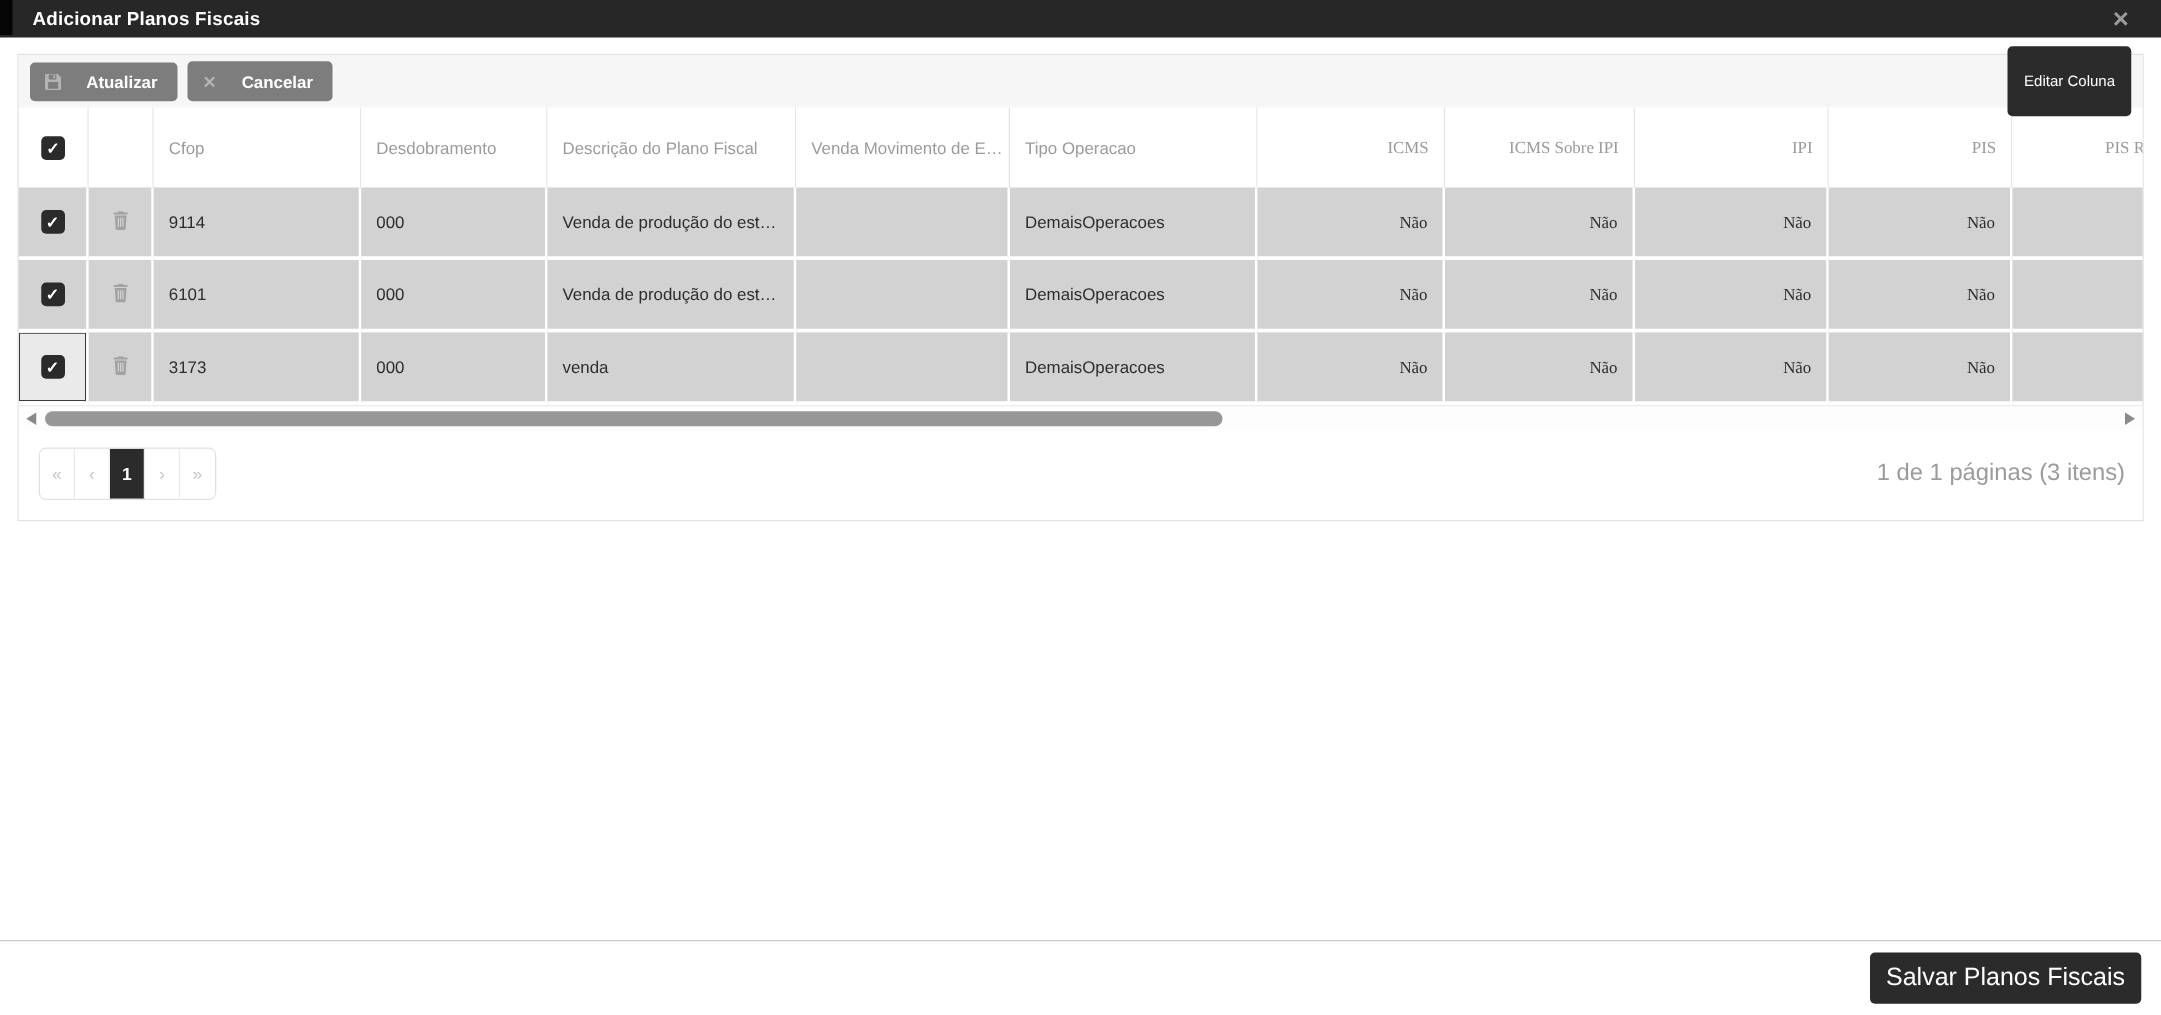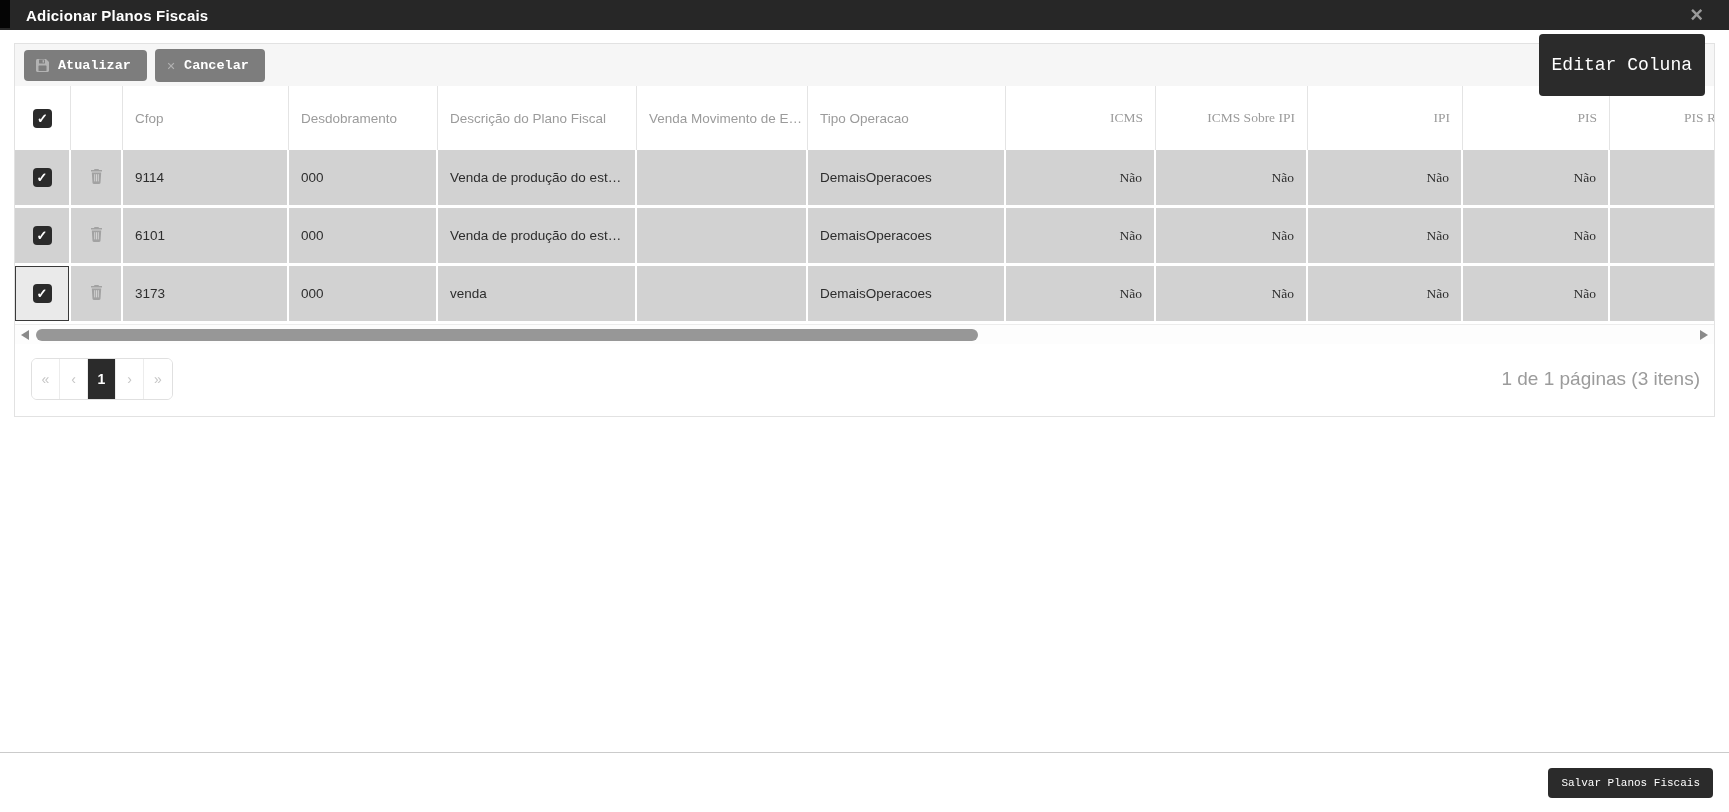--- a/index.html
+++ b/index.html
@@ -54,39 +54,39 @@
     height: 42px;
     background: #f6f6f6;
     display: flex;
     align-items: center;
     padding: 0 9px;
     gap: 8px;
   }
   .btn {
     border: none;
     border-radius: 4px;
-    font-family: Liberation Mono, monospace;
+    font-family: Liberation Sans, sans-serif;
     font-size: 13.5px;
     display: inline-flex;
     align-items: center;
-    gap: 9px;
+    gap: 20px;
     cursor: pointer;
   }
   .btn-disabled {
     background: #7d7d7d;
     color: #ffffff;
     font-weight: bold;
     padding: 8px 16px 8px 12px;
   }
   .btn-disabled .bicon { color: #b3b3b3; display: inline-flex; }
   .btn-dark {
     background: #2b2b2b;
     color: #ffffff;
     padding: 21px 13px;
-    font-size: 18px;
+    font-size: 12px;
   }
   .toolbar .spacer { margin-left: auto; }
 
   
   .table-wrap { width: 1699px; overflow: hidden; }
   table.grid {
     table-layout: fixed;
     border-collapse: separate;
     border-spacing: 0;
     width: 1703px;
@@ -382,14 +382,14 @@
       <span class="pbtn">‹</span>
       <span class="pbtn active">1</span>
       <span class="pbtn">›</span>
       <span class="pbtn">»</span>
     </div>
     <span class="pager-info">1 de 1 páginas (3 itens)</span>
   </div>
 </div>
 
 <div class="footer">
-  <button class="btn btn-dark" style="font-size:11px; padding:9px 13px;">Salvar Planos Fiscais</button>
+  <button class="btn btn-dark" style="font-size:20px; padding:9px 13px;">Salvar Planos Fiscais</button>
 </div>
 
 </body></html>

